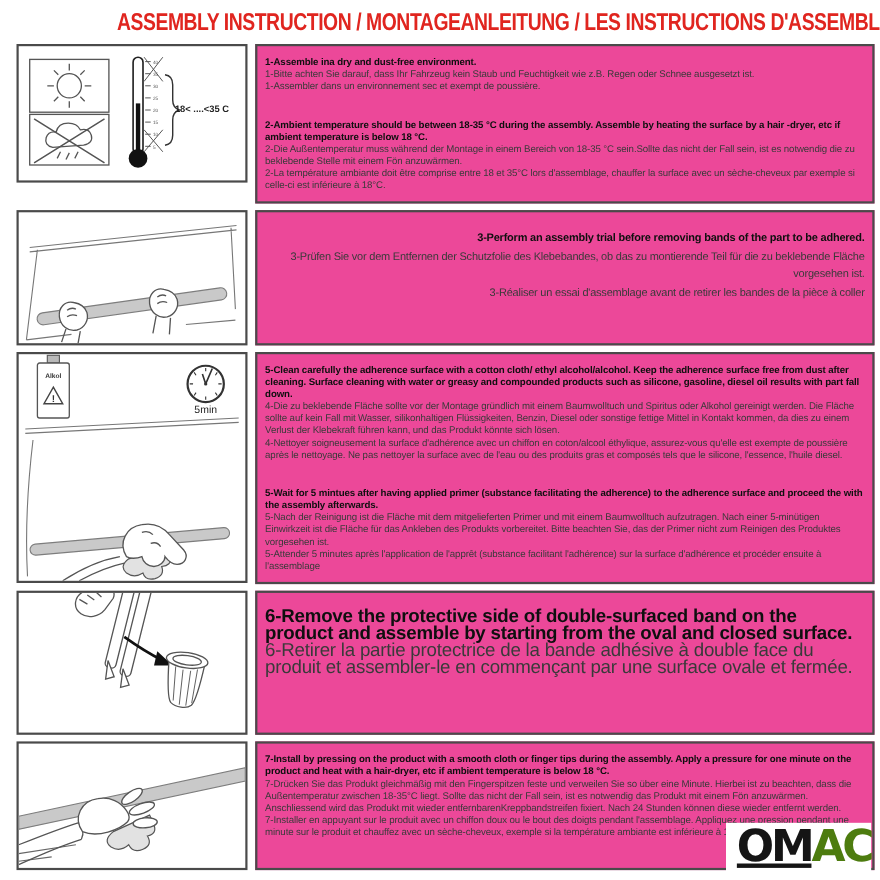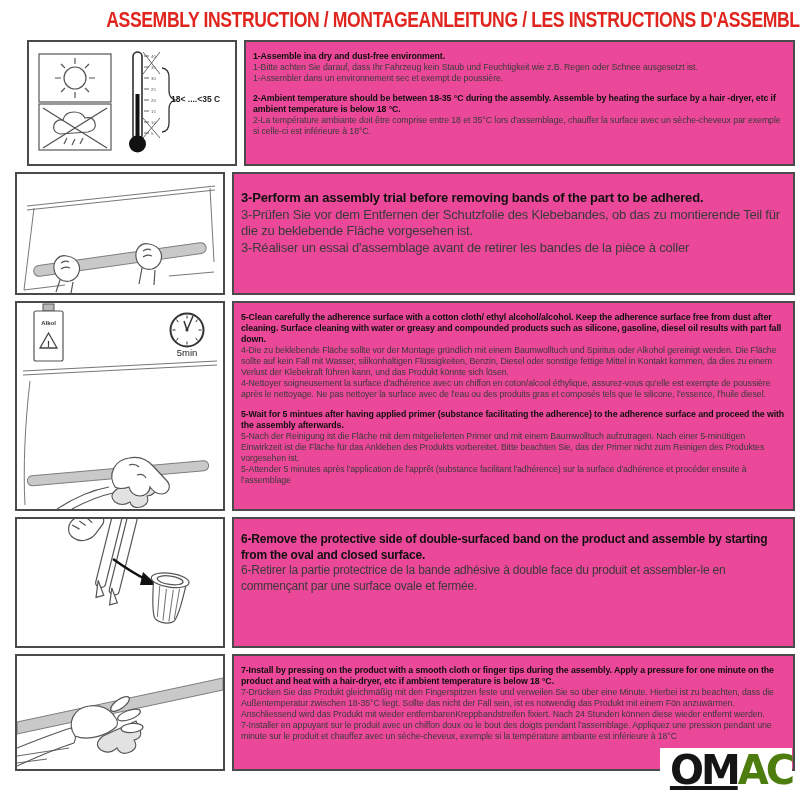--- a/index.html
+++ b/index.html
@@ -7,26 +7,26 @@
   .page{position:relative;width:800px;height:800px;box-sizing:border-box;padding:5px 5px 0 15px;}
   .title{margin:2px 0 7px 0;text-align:center;color:#e0251f;font-weight:bold;font-size:22px;white-space:nowrap;}
   .title span{display:inline-block;transform:scaleX(0.8);transform-origin:center;letter-spacing:-0.5px;}
   .row{display:flex;gap:7px;margin-bottom:6px;}
   .illu{position:relative;width:210px;flex:0 0 210px;border:2px solid #4a4a4a;background:#fff;box-sizing:border-box;}
   .illu svg{position:absolute;left:0;top:0;width:100%;height:100%;}
   .txt{flex:1;border:2px solid #4a4a4a;background:#ec4899;box-sizing:border-box;padding:9px 7px;overflow:hidden;}
   .txt p{margin:0;color:#3a3a3a;}
   .txt p.b{font-weight:bold;color:#0f0f0f;}
   .small p{font-size:8.8px;line-height:11px;letter-spacing:-0.1px;}
-  .small p.gap{margin-top:9px;}
-  .big p{font-size:13px;line-height:16.5px;letter-spacing:-0.2px;}
+  .small p.gap{margin-top:24px;}
+  .big p{font-size:10px;line-height:16.5px;letter-spacing:-0.2px;text-align:right;}
   .big{padding-top:16px;}
-  .med p{font-size:12px;line-height:15.5px;letter-spacing:-0.2px;}
+  .med p{font-size:17px;line-height:15.5px;letter-spacing:-0.2px;}
   .med{padding-top:13px;}
-  .h1{height:126px;margin-left:12px;} .h2{height:123px;} .h3{height:210px;} .h4{height:131px;} .h5{height:117px;}
+  .h1{height:126px;} .h2{height:123px;} .h3{height:210px;} .h4{height:131px;} .h5{height:117px;}
   .temp-label{position:absolute;left:142px;top:52px;font-size:8.5px;font-weight:bold;color:#222;white-space:nowrap;}
   .logo{position:absolute;right:8px;top:748px;background:#fff;padding:2px 0 2px 10px;
     font-family:"DejaVu Sans","Liberation Sans",sans-serif;font-weight:bold;font-size:40px;
     letter-spacing:-3px;line-height:1;}
   .logo .lb{color:#151515;text-decoration:underline;} .logo .lr{color:#4d7c0f;}
 </style>
 </head>
 <body>
 
 <div class="page">
@@ -68,20 +68,21 @@
           <path d="M133,26 q7,1 7,9 v14 q0,7 6,9 q-6,2 -6,9 v14 q0,8 -7,9" stroke="#333" fill="none" stroke-width="1.3"></path>
         </g>
       </svg>
       <span class="temp-label">18&lt; ....&lt;35 C</span>
     </div>
     <div class="txt small">
       <p class="b">1-Assemble ina dry and dust-free environment.</p>
       <p>1-Bitte achten Sie darauf, dass Ihr Fahrzeug kein Staub und Feuchtigkeit wie z.B. Regen oder Schnee ausgesetzt ist.</p>
       <p>1-Assembler dans un environnement sec et exempt de poussière.</p>
       <p class="b gap">2-Ambient temperature should be between 18-35 °C  during the assembly. Assemble by heating the surface by a hair -dryer, etc if ambient temperature is below 18 °C.</p>
+      <p>2-Die Außentemperatur muss während der Montage in einem Bereich von 18-35 °C  sein.Sollte das nicht der Fall sein, ist es notwendig die zu beklebende Stelle mit einem Fön anzuwärmen.</p>
       <p>2-La température ambiante doit être comprise entre 18 et 35°C lors d'assemblage, chauffer la surface avec un sèche-cheveux par exemple si celle-ci est inférieure à 18°C.</p>
     </div>
   </div>
 
   <div class="row">
     <div class="illu h2">
       <svg viewBox="0 0 206 119" preserveAspectRatio="none">
         <g stroke="#777" fill="none" stroke-width="1">
           <path d="M10,32 L198,12 M10,36 L198,16 M17,34 L7,116 M193,14 L197,88 M7,116 L48,111 M152,102 L197,98"></path>
         </g>

